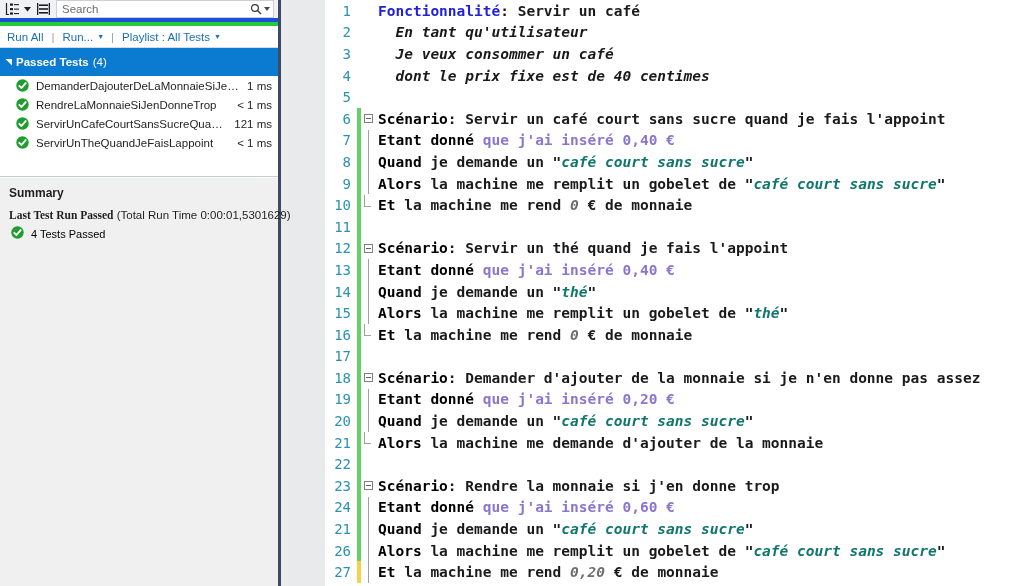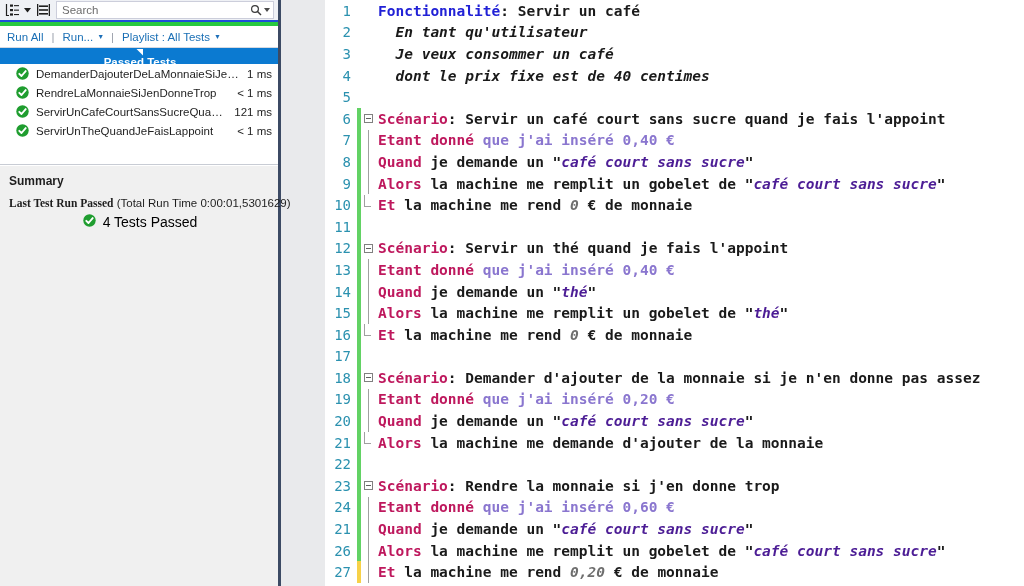--- a/index.html
+++ b/index.html
@@ -17,21 +17,21 @@
     width: 281px; height: 586px;
     background: #ffffff;
     border-right: 3px solid #3c4a64;
     display: flex; flex-direction: column;
     position: relative;
   }
   .te-toolbar {
     height: 22px; background: #eff1f5;
     display: flex; align-items: center;
     padding: 0 2px;
-    border-bottom: 2px solid #1d4ed8;
+    border-bottom: 4px solid #1d4ed8;
   }
   .icon-btn {
     width: 20px; height: 20px;
     display: flex; align-items: center; justify-content: center;
     color: #1e1e1e;
   }
   .icon-btn svg { display: block; }
   .caret-btn { width: 11px; height: 20px; display:flex; align-items:center; justify-content:center; }
   .search-box {
     flex: 1; height: 18px; margin: 0 2px 0 3px;
@@ -58,25 +58,24 @@
     font-size: 11.5px; color: #1d6fb8;
     background: #ffffff;
     border-bottom: 1px solid #d6d9e0;
   }
   .cmd-link { color: #1a6fb5; cursor: default; padding: 0 1px; white-space: nowrap; }
   .cmd-sep { color: #9aa0ab; padding: 0 7px; }
   .cmd-arrow { font-size: 7px; margin-left: 3px; position: relative; top: -1px; }
 
   .te-tree { flex: 0 0 auto; background:#fff; }
   .group-row {
-    height: 16px; background: #0b7ad1; color: #ffffff;
+    height: 28px; background: #0b7ad1; color: #ffffff;
     display: flex; align-items: center;
     font-size: 11.5px; font-weight: bold;
     padding-left: 2px;
-    flex-direction: column;
   }
   .group-expander {
     width: 14px; display: flex; align-items: center; justify-content: center;
   }
   .group-expander svg { display:block; }
   .group-count { font-weight: normal; margin-left: 4px; }
 
   .test-row {
     height: 19px; display: flex; align-items: center;
     font-size: 11.5px; color: #1e1e1e;
@@ -102,23 +101,22 @@
   .summary-title {
     font-size: 12px; font-weight: bold; color: #1e1e1e;
     margin-bottom: 9px;
   }
   .summary-line {
     font-size: 11.5px; color: #1e1e1e; margin-bottom: 5px;
     white-space: nowrap;
   }
   .summary-line b { font-weight: bold; font-family: Liberation Serif, serif; }
   .summary-pass {
-    display: flex; align-items: center; font-size: 14px; gap: 7px;
+    display: flex; align-items: center; font-size: 11px; gap: 7px;
     padding-left: 2px;
-    justify-content: center;
   }
 
   
   #gap { width: 44px; height: 586px; background: #e9eaec; }
 
   
   #editor {
     flex: 1; height: 586px; background: #ffffff;
     position: relative; overflow: hidden;
   }
@@ -158,24 +156,24 @@
   .vline-end {
     width: 7px; height: 12px;
     border-left: 1px solid #a0a0a0;
     border-bottom: 1px solid #a0a0a0;
     margin-right: auto; margin-left: 3px;
     margin-bottom: 9px;
   }
   .code-text { padding-left: 3px; flex: 1; font-weight: bold; }
 
   
-  .kw   { color: #be185d; }
+  .kw   { color: #000000; }
   .narr { color: #8a76cf; }
   .plain{ color: #1a1a1a; }
-  .str  { color: #4c1d95; font-style: italic; }
+  .str  { color: #0f766e; font-style: italic; }
   .num  { color: #6e6e6e; font-style: italic; }
   .ital { color: #1a1a1a; font-style: italic; }
   .feat { color: #2121d6; }
 </style>
 </head>
 <body>
 
 <div id="app">
 
   <div id="test-explorer">

